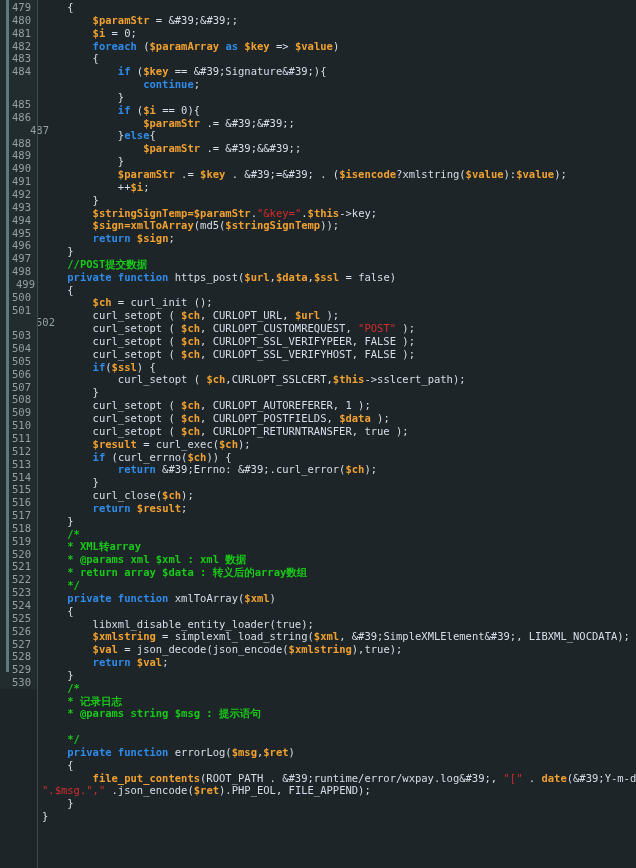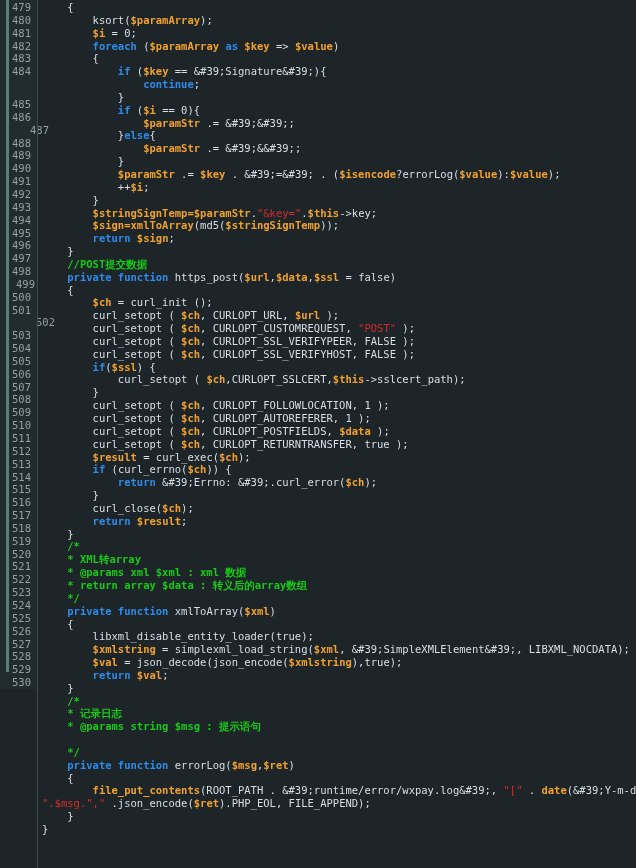--- a/index.html
+++ b/index.html
@@ -132,51 +132,50 @@
         <span class="ln" style="color: rgb(147, 161, 161);">528</span>
         <span class="ln" style="color: rgb(147, 161, 161);">529</span>
         <span class="ln" style="color: rgb(147, 161, 161);">530</span>
       </div>
     <div id="gutter-rule" style="background: rgb(61, 75, 79);"></div>
   </div>
 
   <div id="code" style="background: rgb(29, 37, 40);">
     <div id="code-lines">
         <div class="row"><span class="pln">    {</span></div>
-        <div class="row"><span class="pln">        ksort(</span><span class="var">$paramArray</span><span class="pln">);</span></div>
+        <div class="row"><span class="pln">        </span><span class="var">$paramStr</span><span class="pln"> = &amp;#39;&amp;#39;;</span></div>
         <div class="row"><span class="pln">        </span><span class="var">$i</span><span class="pln"> = 0;</span></div>
         <div class="row"><span class="pln">        </span><span class="kw">foreach</span><span class="pln"> (</span><span class="var">$paramArray</span><span class="pln"> </span><span class="kw">as</span><span class="pln"> </span><span class="var">$key</span><span class="pln"> =&gt; </span><span class="var">$value</span><span class="pln">)</span></div>
         <div class="row"><span class="pln">        {</span></div>
         <div class="row"><span class="pln">            </span><span class="kw">if</span><span class="pln"> (</span><span class="var">$key</span><span class="pln"> == &amp;#39;Signature&amp;#39;){</span></div>
         <div class="row"><span class="pln">                </span><span class="kw">continue</span><span class="pln">;</span></div>
         <div class="row"><span class="pln">            }</span></div>
         <div class="row"><span class="pln">            </span><span class="kw">if</span><span class="pln"> (</span><span class="var">$i</span><span class="pln"> == 0){</span></div>
         <div class="row"><span class="pln">                </span><span class="var">$paramStr</span><span class="pln"> .= &amp;#39;&amp;#39;;</span></div>
         <div class="row"><span class="pln">            }</span><span class="kw">else</span><span class="pln">{</span></div>
         <div class="row"><span class="pln">                </span><span class="var">$paramStr</span><span class="pln"> .= &amp;#39;&amp;&amp;#39;;</span></div>
         <div class="row"><span class="pln">            }</span></div>
-        <div class="row"><span class="pln">            </span><span class="var">$paramStr</span><span class="pln"> .= </span><span class="var">$key</span><span class="pln"> . &amp;#39;=&amp;#39; . (</span><span class="var">$isencode</span><span class="pln">?errorLog(</span><span class="var">$value</span><span class="pln">):</span><span class="var">$value</span><span class="pln">);</span></div>
+        <div class="row"><span class="pln">            </span><span class="var">$paramStr</span><span class="pln"> .= </span><span class="var">$key</span><span class="pln"> . &amp;#39;=&amp;#39; . (</span><span class="var">$isencode</span><span class="pln">?xmlstring(</span><span class="var">$value</span><span class="pln">):</span><span class="var">$value</span><span class="pln">);</span></div>
         <div class="row"><span class="pln">            ++</span><span class="var">$i</span><span class="pln">;</span></div>
         <div class="row"><span class="pln">        }</span></div>
         <div class="row"><span class="pln">        </span><span class="var">$stringSignTemp</span><span class="var">=</span><span class="var">$paramStr</span><span class="pln">.</span><span class="str">"&amp;key="</span><span class="pln">.</span><span class="var">$this</span><span class="pln">-&gt;key;</span></div>
         <div class="row"><span class="pln">        </span><span class="var">$sign</span><span class="var">=xmlToArray</span><span class="pln">(md5(</span><span class="var">$stringSignTemp</span><span class="pln">));</span></div>
         <div class="row"><span class="pln">        </span><span class="kw">return</span><span class="pln"> </span><span class="var">$sign</span><span class="pln">;</span></div>
         <div class="row"><span class="pln">    }</span></div>
         <div class="row"><span class="pln">    </span><span class="cmt">//POST提交数据</span></div>
         <div class="row"><span class="pln">    </span><span class="kw">private function</span><span class="pln"> https_post(</span><span class="var">$url</span><span class="pln">,</span><span class="var">$data</span><span class="pln">,</span><span class="var">$ssl</span><span class="pln"> = false)</span></div>
         <div class="row"><span class="pln">    {</span></div>
         <div class="row"><span class="pln">        </span><span class="var">$ch</span><span class="pln"> = curl_init ();</span></div>
         <div class="row"><span class="pln">        curl_setopt ( </span><span class="var">$ch</span><span class="pln">, CURLOPT_URL, </span><span class="var">$url</span><span class="pln"> );</span></div>
         <div class="row"><span class="pln">        curl_setopt ( </span><span class="var">$ch</span><span class="pln">, CURLOPT_CUSTOMREQUEST, </span><span class="str">"POST"</span><span class="pln"> );</span></div>
         <div class="row"><span class="pln">        curl_setopt ( </span><span class="var">$ch</span><span class="pln">, CURLOPT_SSL_VERIFYPEER, FALSE );</span></div>
         <div class="row"><span class="pln">        curl_setopt ( </span><span class="var">$ch</span><span class="pln">, CURLOPT_SSL_VERIFYHOST, FALSE );</span></div>
         <div class="row"><span class="pln">        </span><span class="kw">if</span><span class="pln">(</span><span class="var">$ssl</span><span class="pln">) {</span></div>
         <div class="row"><span class="pln">            curl_setopt ( </span><span class="var">$ch</span><span class="pln">,CURLOPT_SSLCERT,</span><span class="var">$this</span><span class="pln">-&gt;sslcert_path);</span></div>
         <div class="row"><span class="pln">        }</span></div>
-        <div class="row"><span class="pln">        curl_setopt ( </span><span class="var">$ch</span><span class="pln">, CURLOPT_FOLLOWLOCATION, 1 );</span></div>
         <div class="row"><span class="pln">        curl_setopt ( </span><span class="var">$ch</span><span class="pln">, CURLOPT_AUTOREFERER, 1 );</span></div>
         <div class="row"><span class="pln">        curl_setopt ( </span><span class="var">$ch</span><span class="pln">, CURLOPT_POSTFIELDS, </span><span class="var">$data</span><span class="pln"> );</span></div>
         <div class="row"><span class="pln">        curl_setopt ( </span><span class="var">$ch</span><span class="pln">, CURLOPT_RETURNTRANSFER, true );</span></div>
         <div class="row"><span class="pln">        </span><span class="var">$result</span><span class="pln"> = curl_exec(</span><span class="var">$ch</span><span class="pln">);</span></div>
         <div class="row"><span class="pln">        </span><span class="kw">if</span><span class="pln"> (curl_errno(</span><span class="var">$ch</span><span class="pln">)) {</span></div>
         <div class="row"><span class="pln">            </span><span class="kw">return</span><span class="pln"> &amp;#39;Errno: &amp;#39;.curl_error(</span><span class="var">$ch</span><span class="pln">);</span></div>
         <div class="row"><span class="pln">        }</span></div>
         <div class="row"><span class="pln">        curl_close(</span><span class="var">$ch</span><span class="pln">);</span></div>
         <div class="row"><span class="pln">        </span><span class="kw">return</span><span class="pln"> </span><span class="var">$result</span><span class="pln">;</span></div>
         <div class="row"><span class="pln">    }</span></div>

